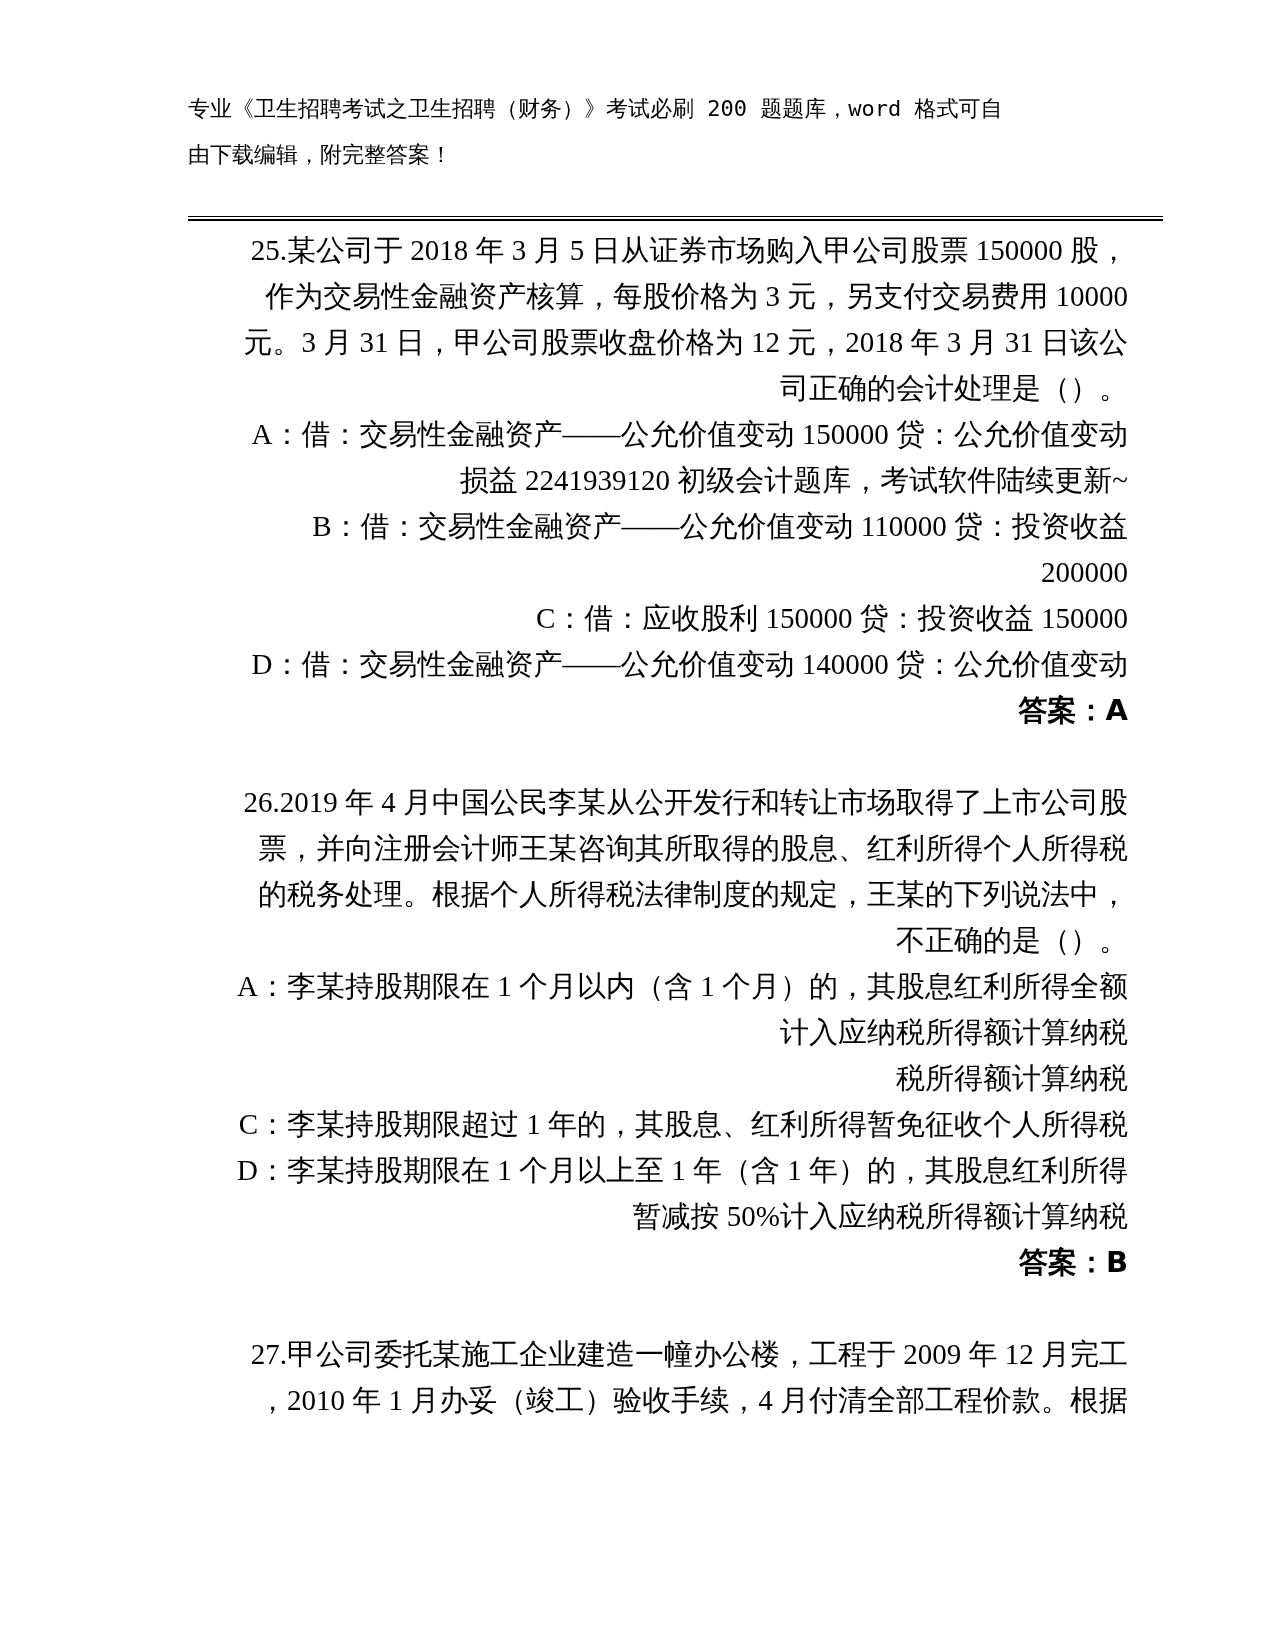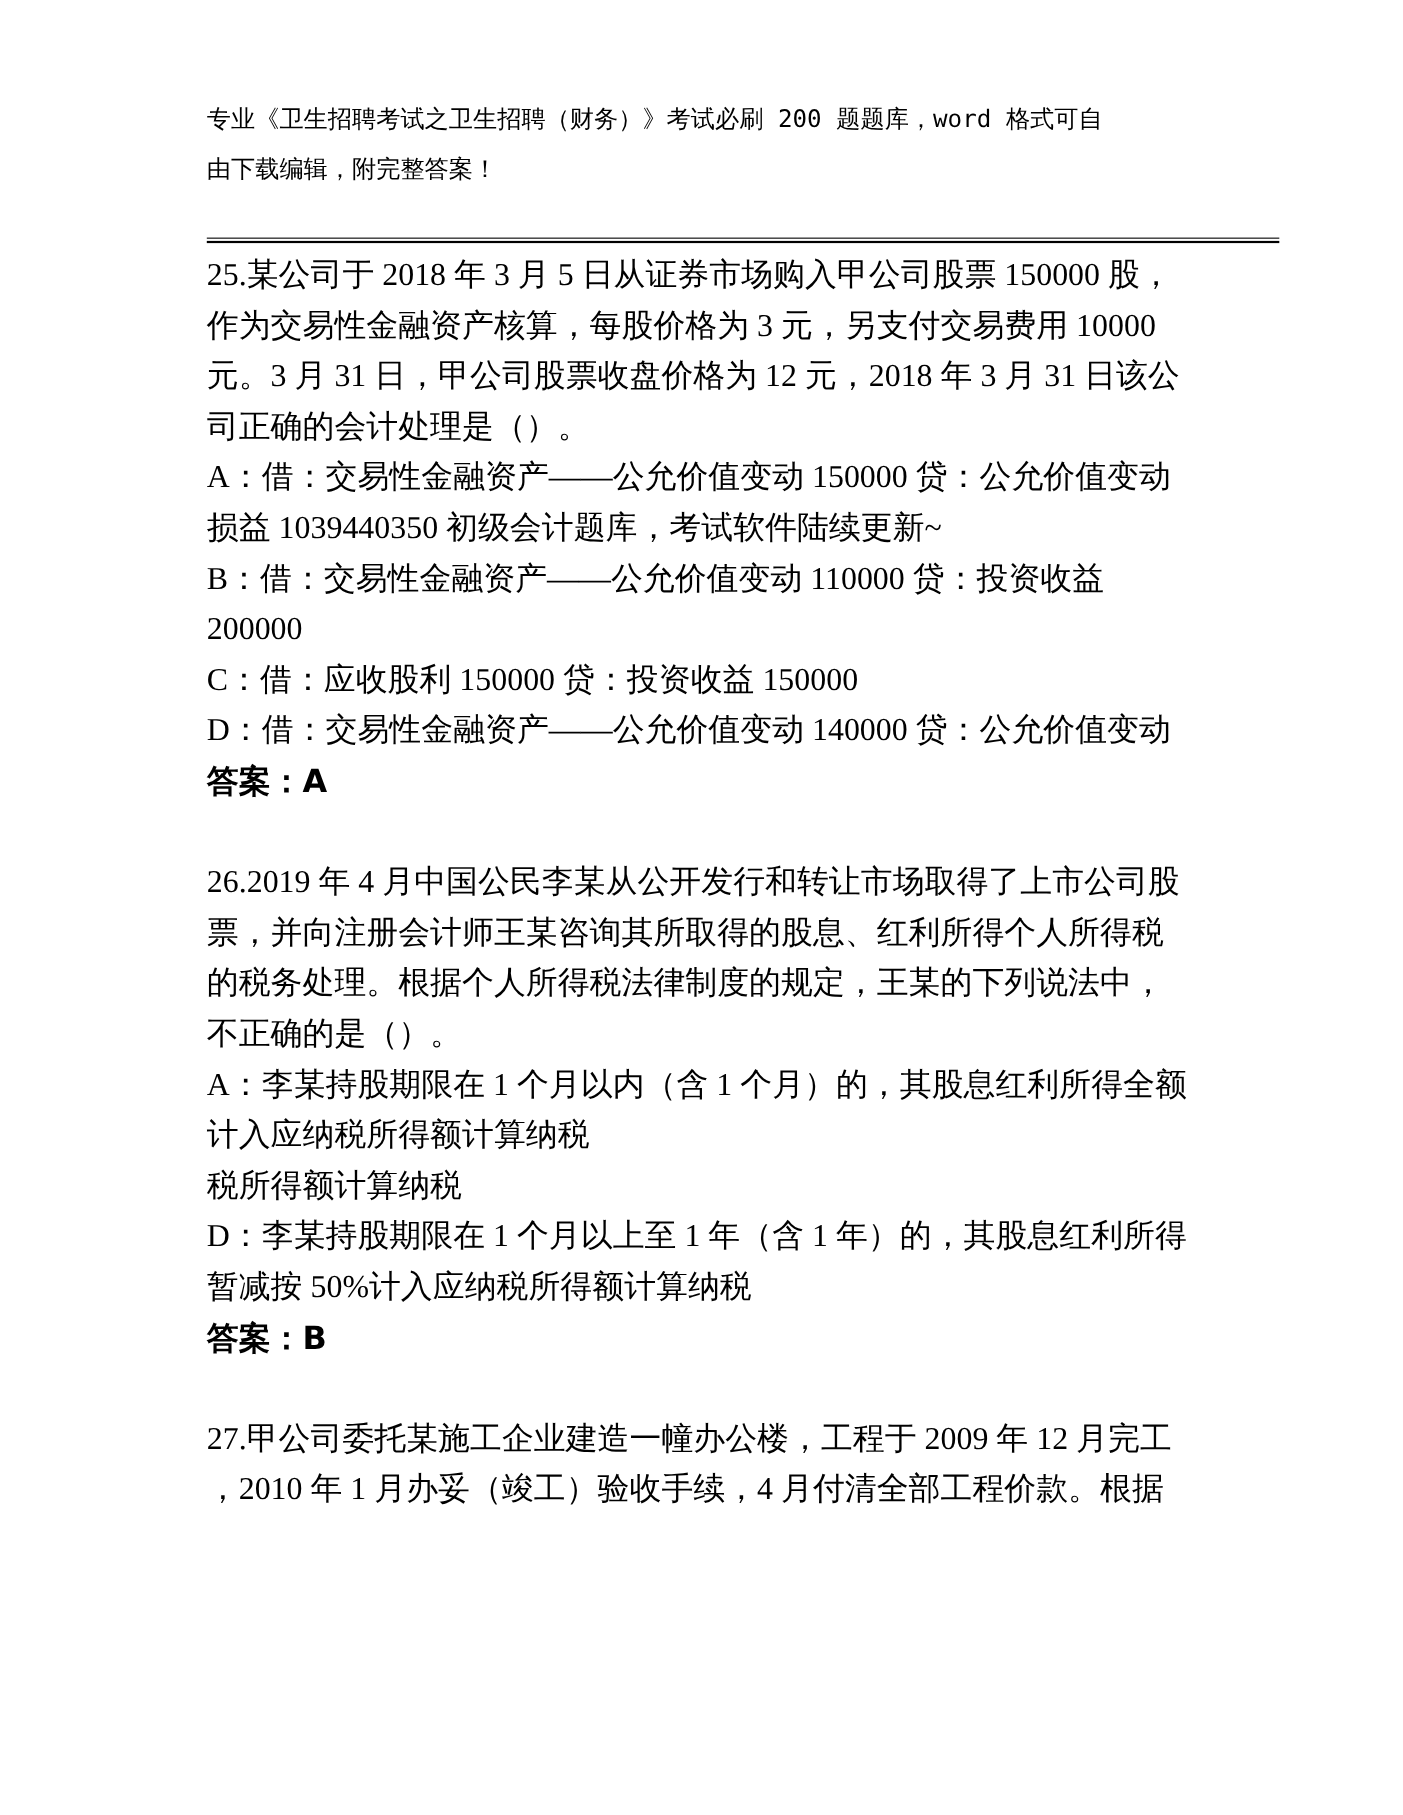--- a/index.html
+++ b/index.html
@@ -34,20 +34,21 @@
     border-bottom: 2px solid #000000;
   }
   .content {
     margin-top: 6px;
     margin-left: 188px;
     width: 940px;
     font-family: "Liberation Serif", "DejaVu Serif", serif;
     font-size: 29px;
     line-height: 46px;
     color: #000000;
+    text-align: right;
   }
   .text-line {
     white-space: nowrap;
     height: 46px;
   }
   .answer {
     font-family: "DejaVu Sans", "Liberation Sans", sans-serif;
     font-weight: 700;
   }
   .blank-line {
@@ -67,38 +68,39 @@
   <div class="header-rule"></div>
 
   <div class="content">
 
     <section>
       <div class="text-line">25.某公司于 2018 年 3 月 5 日从证券市场购入甲公司股票 150000 股，</div>
       <div class="text-line">作为交易性金融资产核算，每股价格为 3 元，另支付交易费用 10000</div>
       <div class="text-line">元。3 月 31 日，甲公司股票收盘价格为 12 元，2018 年 3 月 31 日该公</div>
       <div class="text-line">司正确的会计处理是（）。</div>
       <div class="text-line">A：借：交易性金融资产——公允价值变动 150000 贷：公允价值变动</div>
-      <div class="text-line">损益 1039440350 初级会计题库，考试软件陆续更新~</div>
+      <div class="text-line">损益 2241939120 初级会计题库，考试软件陆续更新~</div>
       <div class="text-line">B：借：交易性金融资产——公允价值变动 110000 贷：投资收益</div>
       <div class="text-line">200000</div>
       <div class="text-line">C：借：应收股利 150000 贷：投资收益 150000</div>
       <div class="text-line">D：借：交易性金融资产——公允价值变动 140000 贷：公允价值变动</div>
       <div class="text-line answer">答案：A</div>
     </section>
 
     <div class="blank-line"></div>
 
     <section>
       <div class="text-line">26.2019 年 4 月中国公民李某从公开发行和转让市场取得了上市公司股</div>
       <div class="text-line">票，并向注册会计师王某咨询其所取得的股息、红利所得个人所得税</div>
       <div class="text-line">的税务处理。根据个人所得税法律制度的规定，王某的下列说法中，</div>
       <div class="text-line">不正确的是（）。</div>
       <div class="text-line">A：李某持股期限在 1 个月以内（含 1 个月）的，其股息红利所得全额</div>
       <div class="text-line">计入应纳税所得额计算纳税</div>
       <div class="text-line">税所得额计算纳税</div>
+      <div class="text-line">C：李某持股期限超过 1 年的，其股息、红利所得暂免征收个人所得税</div>
       <div class="text-line">D：李某持股期限在 1 个月以上至 1 年（含 1 年）的，其股息红利所得</div>
       <div class="text-line">暂减按 50%计入应纳税所得额计算纳税</div>
       <div class="text-line answer">答案：B</div>
     </section>
 
     <div class="blank-line"></div>
 
     <section>
       <div class="text-line">27.甲公司委托某施工企业建造一幢办公楼，工程于 2009 年 12 月完工</div>
       <div class="text-line">，2010 年 1 月办妥（竣工）验收手续，4 月付清全部工程价款。根据</div>

